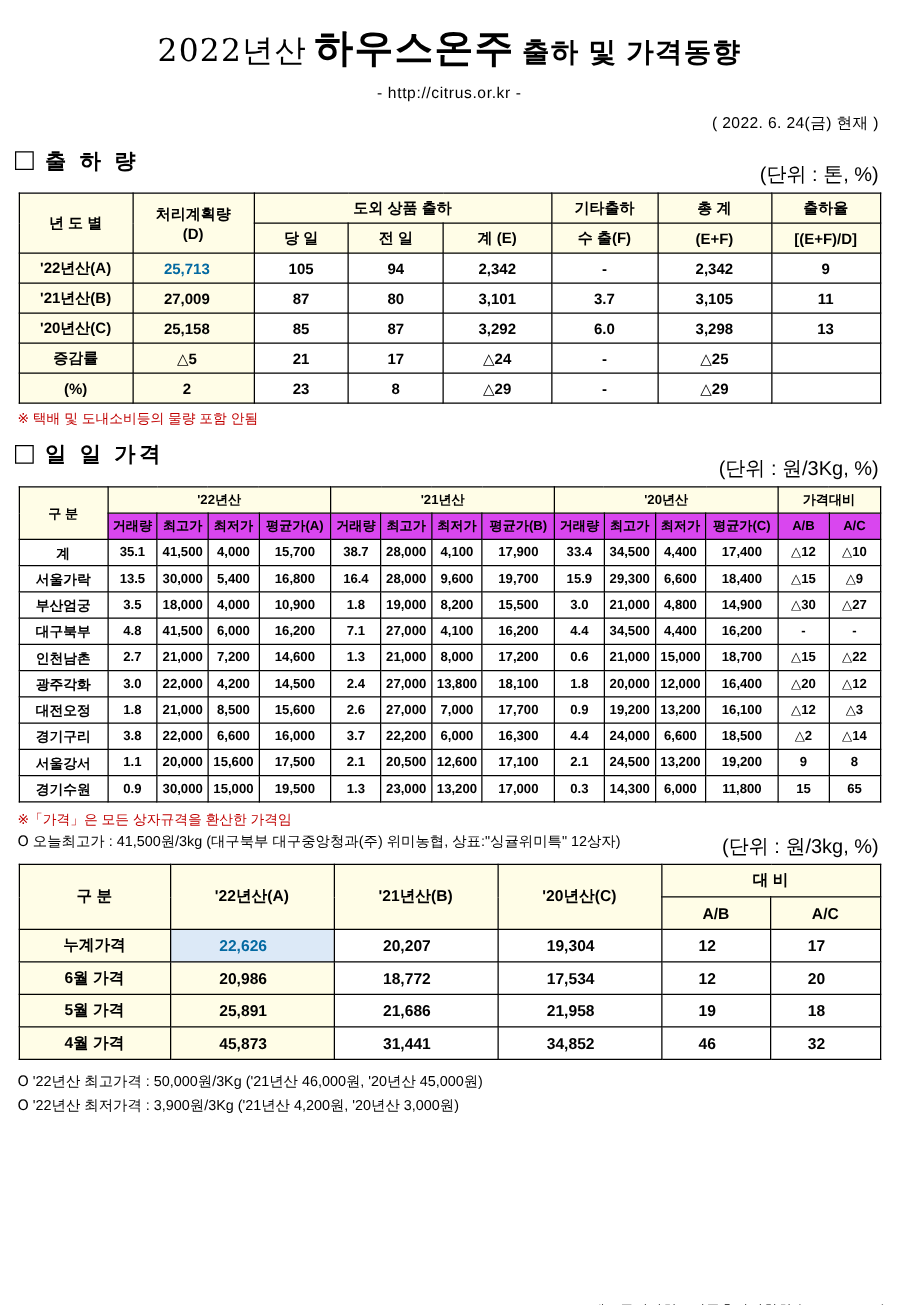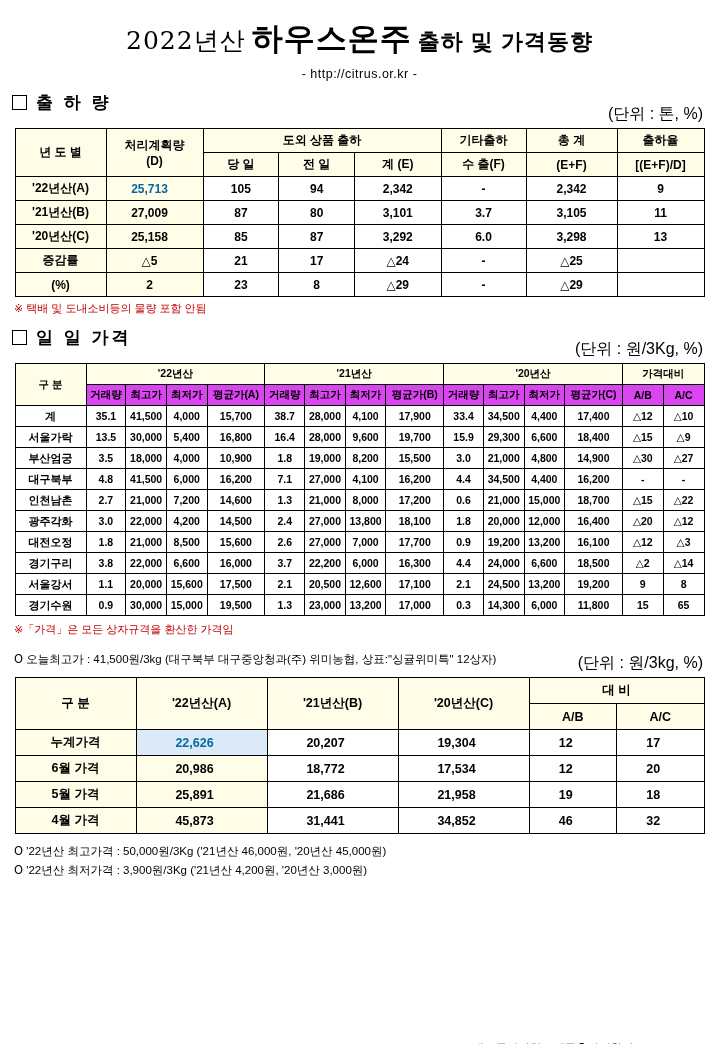--- a/index.html
+++ b/index.html
@@ -90,20 +90,21 @@
 </style>
 </head>
 <body>
 
 <div class="page">
 
   <div class="title-row">
     <span class="t-year">2022년산</span><span class="t-main">하우스온주</span><span class="t-sub">출하 및 가격동향</span>
   </div>
   <div class="url">- http://citrus.or.kr -</div>
+  <div class="asof">( 2022. 6. 24(금) 현재 )</div>
 
   <div class="sec">
     <span class="bx"></span>
     <span class="lbl">출 하 량</span>
   </div>
   <div class="unit">(단위 : 톤, %)</div>
 
   <table class="tbl" id="t1">
     <tbody>
         <tr>
@@ -378,21 +379,21 @@
       <td class="num">14,300</td>
       <td class="num">6,000</td>
       <td class="num">11,800</td>
       <td>15</td>
       <td>65</td>
     </tr>
   </tbody>
     </table>
 
   <div class="note-red" style="margin-top:6px">※「가격」은 모든 상자규격을 환산한 가격임</div>
-  <div class="note" style="margin-top:15px">
+  <div class="note" style="margin-top:3px">
     <span class="o">O</span>
     <span>오늘최고가 : 41,500원/3kg (대구북부  대구중앙청과(주)  위미농협,   상표:"싱귤위미특" 12상자)</span>
   </div>
 
   <div class="unit">(단위 : 원/3kg, %)</div>
 
   <table class="tbl" id="t3">
     <tbody>
         <tr>
       <td class="hd" rowspan="2" style="width:120px">구        분</td>

